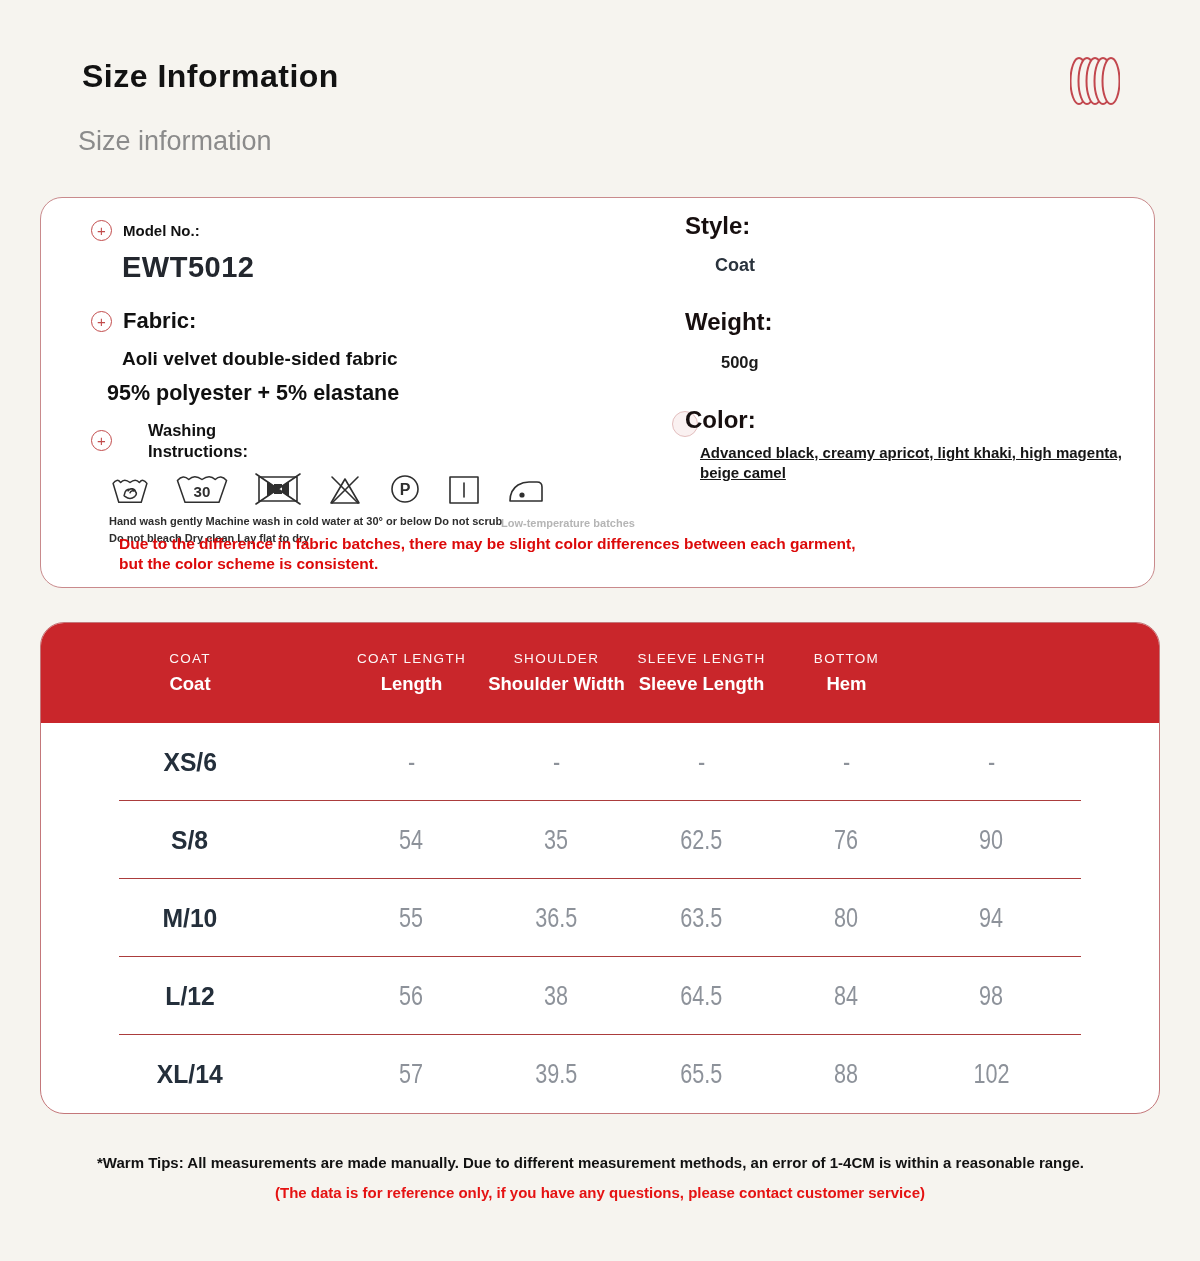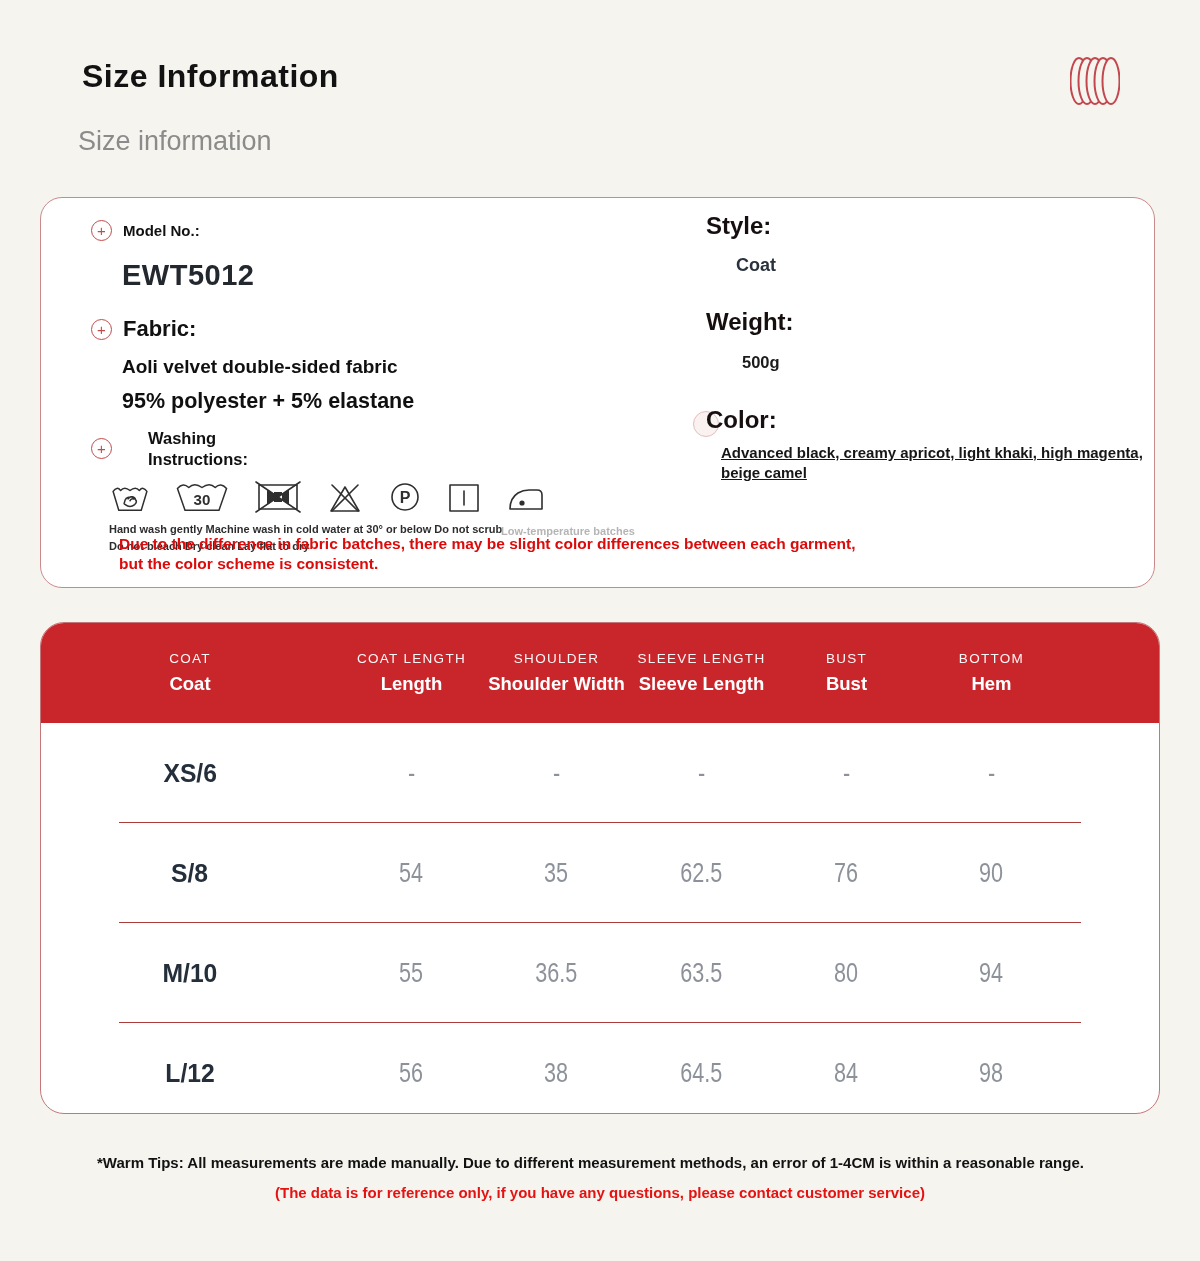--- a/index.html
+++ b/index.html
@@ -15,38 +15,38 @@
   .page-title { position:absolute; left:82px; top:58px; font-size:32px; font-weight:700; letter-spacing:.5px; color:#121212; }
   .page-subtitle { position:absolute; left:78px; top:126px; font-size:27px; font-weight:400; color:#8b8b8b; }
   .coil { position:absolute; left:1070px; top:55px; }
 
   
   .info-card {
     position:absolute; left:40px; top:197px; width:1115px; height:391px;
     background:#fff; border:1px solid #c98a8c; border-radius:22px;
   }
   .left-col { position:absolute; left:50px; top:22px; width:590px; }
-  .right-col { position:absolute; left:665px; top:14px; width:450px; }
+  .right-col { position:absolute; left:644px; top:14px; width:450px; }
 
   .field-row { display:flex; align-items:center; gap:11px; }
   .plus {
     width:21px; height:21px; flex:none; border-radius:50%;
     border:1.3px solid #c24b4b; color:#c24b4b;
     display:flex; align-items:center; justify-content:center;
     font-size:15px; line-height:1;
   }
   .plus::before { content:"+"; }
 
   .model-label { font-size:15px; font-weight:700; color:#111; }
-  .model-value { margin:18px 0 0 31px; font-size:29px; font-weight:600; letter-spacing:.5px; color:#23272e; }
+  .model-value { margin:10px 0 0 31px; font-size:29px; font-weight:600; letter-spacing:.5px; color:#23272e; }
 
   .fabric-row { margin-top:24px; }
   .fabric-label { font-size:22px; font-weight:700; color:#111; }
   .fabric-line1 { margin:14px 0 0 31px; font-size:19px; font-weight:700; color:#101010; }
-  .fabric-line2 { margin:11px 0 0 31px; font-size:21.5px; font-weight:700; color:#101010; }
+  .fabric-line2 { margin:11px 0 0 16px; font-size:21.5px; font-weight:700; color:#101010; }
 
   .washing-row { margin-top:14px;gap:36px; }
   .washing-label { font-size:16.5px; font-weight:700; width:132px; line-height:1.25; color:#101010; }
 
   .wash-icons { margin:6px 0 0 20px; display:flex; align-items:flex-end; gap:26px; height:38px; }
   .wash-icons svg { display:block; }
 
   .wash-captions { margin:8px 0 0 18px; position:relative; width:560px;
     font-size:11px; font-weight:700; color:#2d2d2d; line-height:1.55; }
   .wash-captions div { white-space:nowrap; }
@@ -75,21 +75,21 @@
     height:100px; background:#c9262b; color:#fff;
     display:grid; grid-template-columns:298px repeat(5,145px);
     align-content:center; row-gap:0;
   }
   .hcell { text-align:center; }
   .h-top { font-size:13.5px; font-weight:400; letter-spacing:1.3px; color:rgba(255,255,255,.96); }
   .h-bottom { margin-top:7px; font-size:18.5px; font-weight:700; }
 
   .tbody { }
   .trow {
-    position:relative; height:100px;
+    position:relative; height:78px;
     display:grid; grid-template-columns:298px repeat(5,145px);
     align-items:center; justify-items:center;
   }
   .trow:not(:last-child)::after {
     content:""; position:absolute; left:78px; right:78px; bottom:0; height:1px; background:#ab3c3c;
   }
   .cell.size span { display:inline-block; font-size:26px; font-weight:600; color:#242f3b; transform:scaleX(.95); }
   .cell.val span { display:inline-block; font-size:27px; font-weight:400; color:#8d929a; transform:scaleX(.8); }
 
   
@@ -206,24 +206,20 @@
     </div>
     <div class="hcell">
       <div class="h-top">SHOULDER</div>
       <div class="h-bottom">Shoulder Width</div>
     </div>
     <div class="hcell">
       <div class="h-top">SLEEVE LENGTH</div>
       <div class="h-bottom">Sleeve Length</div>
     </div>
     <div class="hcell">
-      <div class="h-top">BUST</div>
-      <div class="h-bottom">Bust</div>
-    </div>
-    <div class="hcell">
       <div class="h-top">BOTTOM</div>
       <div class="h-bottom">Hem</div>
     </div>
   </div>
   <div class="tbody">
       <div class="trow">
         <div class="cell size"><span>XS/6</span></div>
         <div class="cell val"><span>-</span></div>
         <div class="cell val"><span>-</span></div>
         <div class="cell val"><span>-</span></div>

